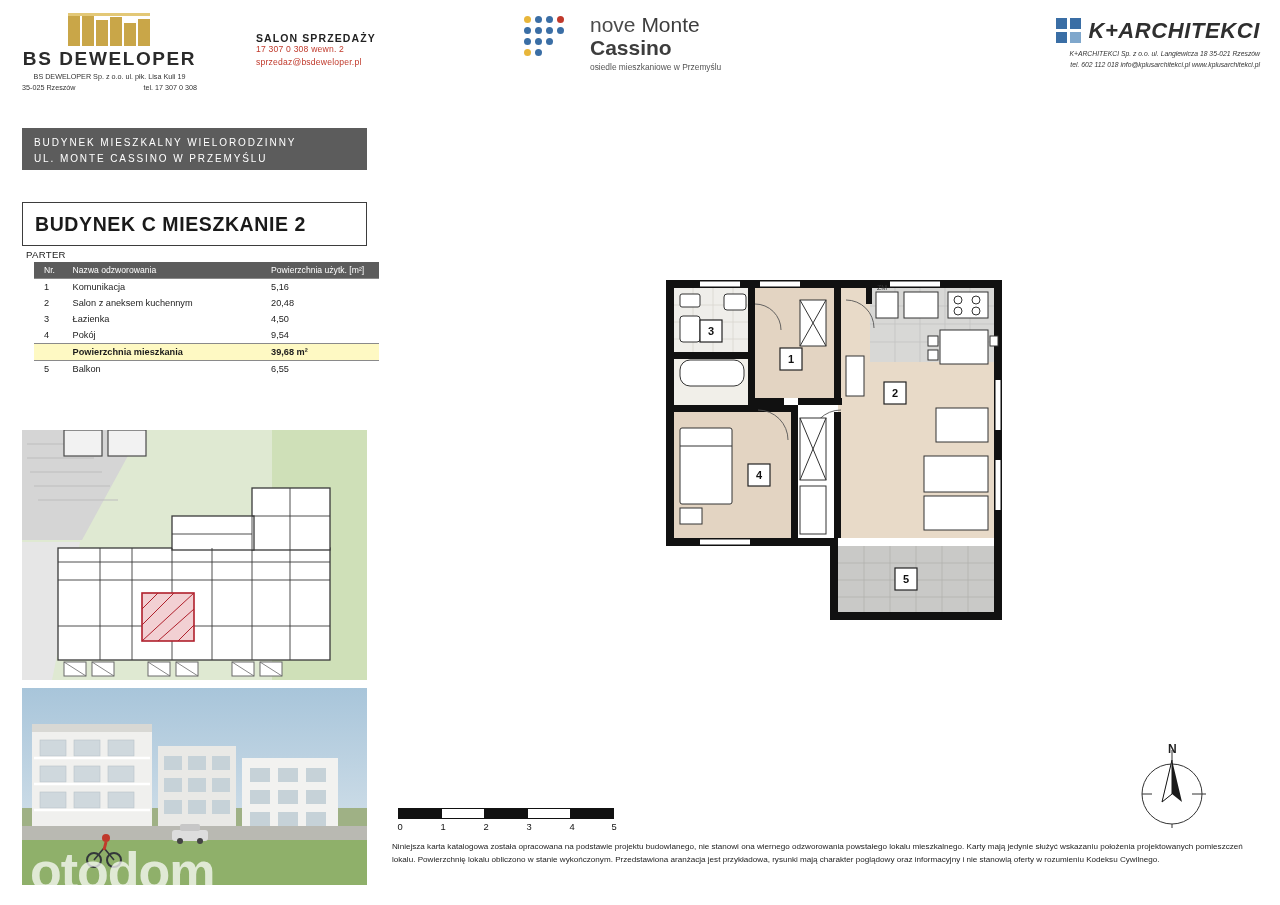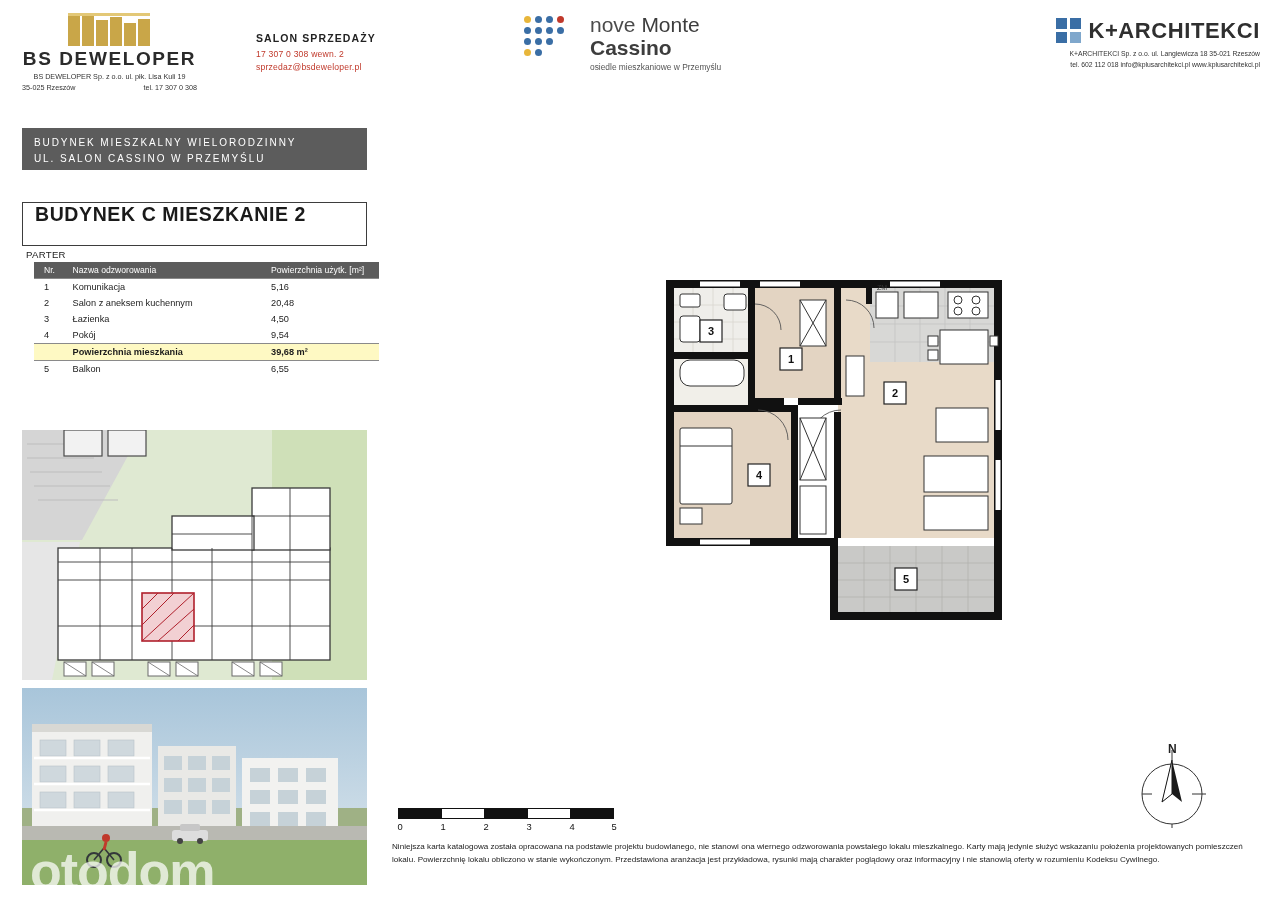--- a/index.html
+++ b/index.html
@@ -21,49 +21,49 @@
   .bs-bar { position: absolute; bottom: 0; background: #c9a648; }
   .bs-name {
     font-size: 19px; font-weight: bold; letter-spacing: 1.6px;
     color: #2b2b2b; margin-top: 2px; text-align: center;
   }
   .bs-sub { font-size: 7.2px; color: #333; text-align: center; line-height: 1.45; margin-top: 2px; }
   .bs-sub2 { font-size: 7.2px; color: #333; margin-top: 1px; display: flex; justify-content: space-between; }
 
   .salon { position: absolute; left: 256px; top: 32px; width: 170px; }
   .salon-title { font-size: 10.5px; font-weight: bold; letter-spacing: 1.1px; color: #222; }
-  .salon-phone { font-size: 8.6px; color: #c0392b; margin-top: 5px; letter-spacing: .2px; }
+  .salon-phone { font-size: 8.6px; color: #c0392b; letter-spacing: .2px; }
   .salon-mail { font-size: 8.6px; color: #c0392b; margin-top: 3px; letter-spacing: .2px; }
 
   .nmc { position: absolute; left: 524px; top: 12px; width: 260px; display: flex; gap: 10px; }
   .nmc-dots { width: 56px; height: 52px; position: relative; flex: none; }
   .nmc-dots i { position: absolute; width: 7px; height: 7px; border-radius: 50%; display: block; }
   .nmc-txt { padding-top: 2px; }
   .nmc-l1 { font-size: 21px; color: #4b4b4b; line-height: 1.08; }
   .nmc-l1 b { font-weight: normal; color: #3d3d3d; }
   .nmc-l2 { font-size: 21px; font-weight: bold; color: #3d3d3d; line-height: 1.08; }
   .nmc-l3 { font-size: 8.4px; color: #555; margin-top: 3px; }
 
-  .karch { position: absolute; right: 20px; top: 18px; width: 260px; text-align: right; }
+  .karch { position: absolute; right: 20px; top: 18px; width: 260px; text-align: right; font-style: italic; }
   .karch-row { display: flex; align-items: center; justify-content: flex-end; gap: 6px; }
   .karch-mark { width: 26px; height: 26px; position: relative; }
   .karch-mark span { position: absolute; display: block; background: #3a6ea5; }
   .karch-name { font-size: 22px; font-weight: bold; letter-spacing: .6px; color: #2f2f2f; }
   .karch-sub { font-size: 6.8px; color: #333; margin-top: 5px; line-height: 1.5; }
 
   
   .title-bar {
     position: absolute; left: 22px; top: 128px; width: 345px; height: 42px;
     background: #5c5c5c; color: #fff; padding: 7px 12px;
   }
   .title-bar div { font-size: 10px; font-weight: normal; letter-spacing: 1.9px; line-height: 1.55; }
 
   .flat-title {
     position: absolute; left: 22px; top: 202px; width: 345px; height: 44px;
-    border: 1.6px solid #3d3d3d; display: flex; align-items: flex-start; padding-left: 12px;
+    border: 1.6px solid #3d3d3d; display: flex; align-items: center; padding-left: 12px;
   }
   .flat-title span { font-size: 19.5px; font-weight: bold; letter-spacing: .6px; }
 
   .floor-label { position: absolute; left: 26px; top: 249px; font-size: 9.6px; color: #222; letter-spacing: .3px; }
 
   .tbl { position: absolute; left: 34px; top: 262px; width: 345px; font-size: 9.2px; }
   .tbl table { border-collapse: collapse; width: 100%; }
   .tbl thead td { background: #5c5c5c; color: #fff; font-size: 8.6px; padding: 3px 4px; }
   .tbl tbody td { padding: 3px 4px; color: #1c1c1c; }
   .tbl .c-nr { width: 34px; padding-left: 10px; }
@@ -168,21 +168,21 @@
         </div>
         <div class="karch-name">K+ARCHITEKCI</div>
       </div>
       <div class="karch-sub">K+ARCHITEKCI Sp. z o.o. ul. Langiewicza 18  35-021 Rzeszów</div>
       <div class="karch-sub" style="margin-top:1px;">tel. 602 112 018  info@kplusarchitekci.pl www.kplusarchitekci.pl</div>
     </div>
   </div>
 
   <div class="title-bar">
     <div>BUDYNEK MIESZKALNY WIELORODZINNY</div>
-    <div>UL. SALON CASSINO W PRZEMYŚLU</div>
+    <div>UL. MONTE CASSINO W PRZEMYŚLU</div>
   </div>
 
   <div class="flat-title">
     <span>BUDYNEK C MIESZKANIE 2</span>
   </div>
 
   <div class="floor-label">PARTER</div>
 
   <div class="tbl">
     <table>

